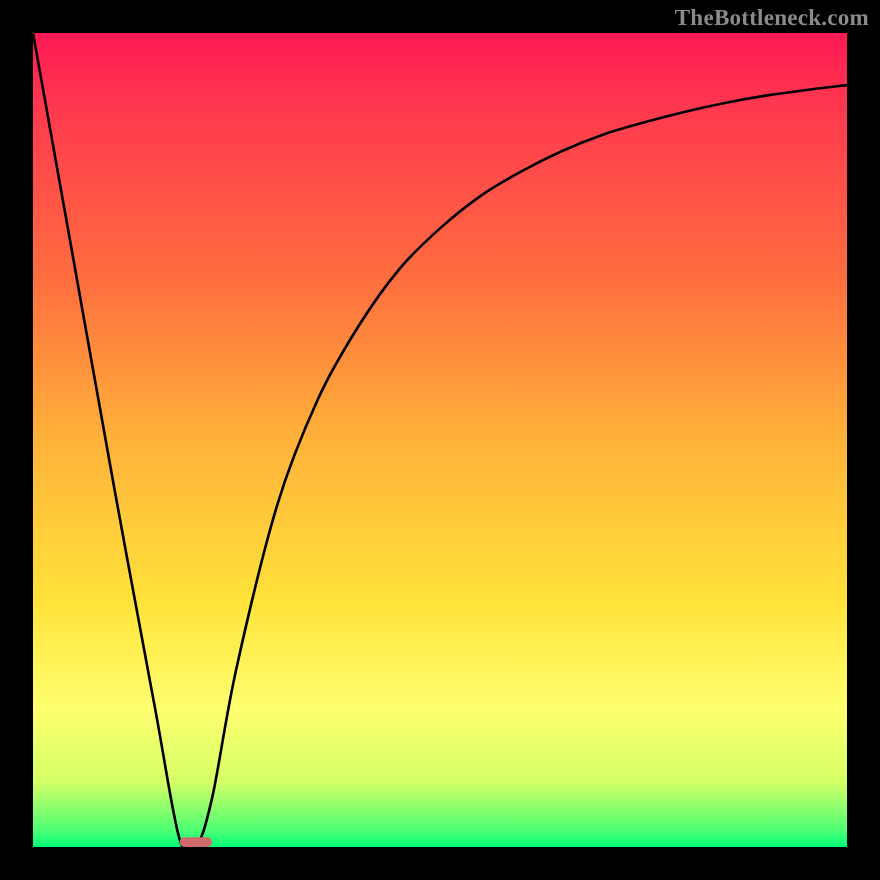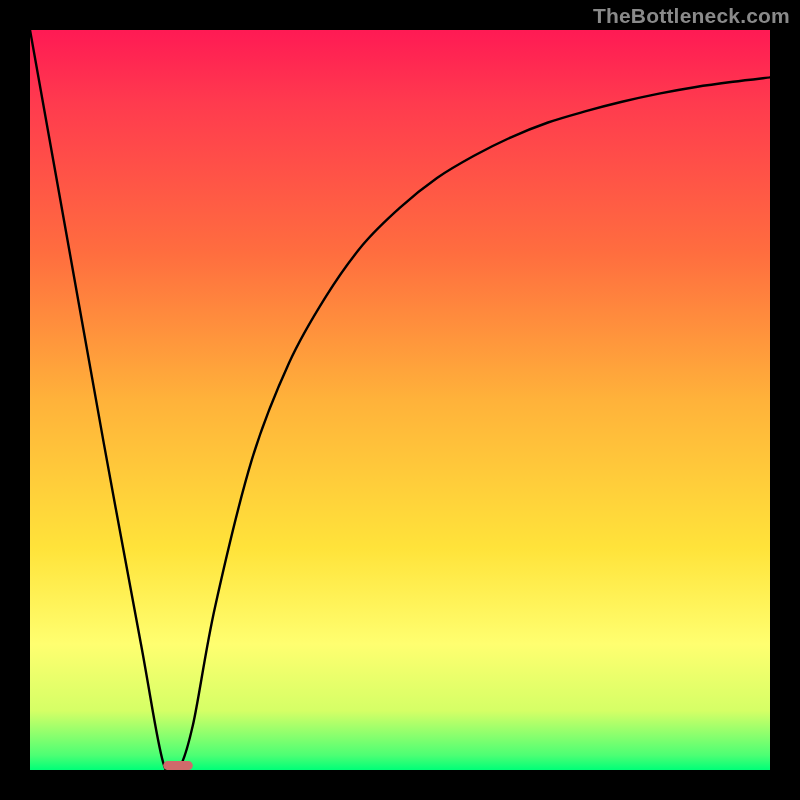--- a/index.html
+++ b/index.html
@@ -9,20 +9,21 @@
     height: 800px;
     overflow: hidden;
     background: #000;
     font-family: Arial, Helvetica, sans-serif;
   }
   .frame {
     position: relative;
     width: 800px;
     height: 800px;
     background: #000;
+    font-family: Liberation Serif, serif;
   }
   .plot-area {
     position: absolute;
     left: 30px;
     top: 30px;
     width: 740px;
     height: 740px;
     
     background: linear-gradient(
       to bottom,

